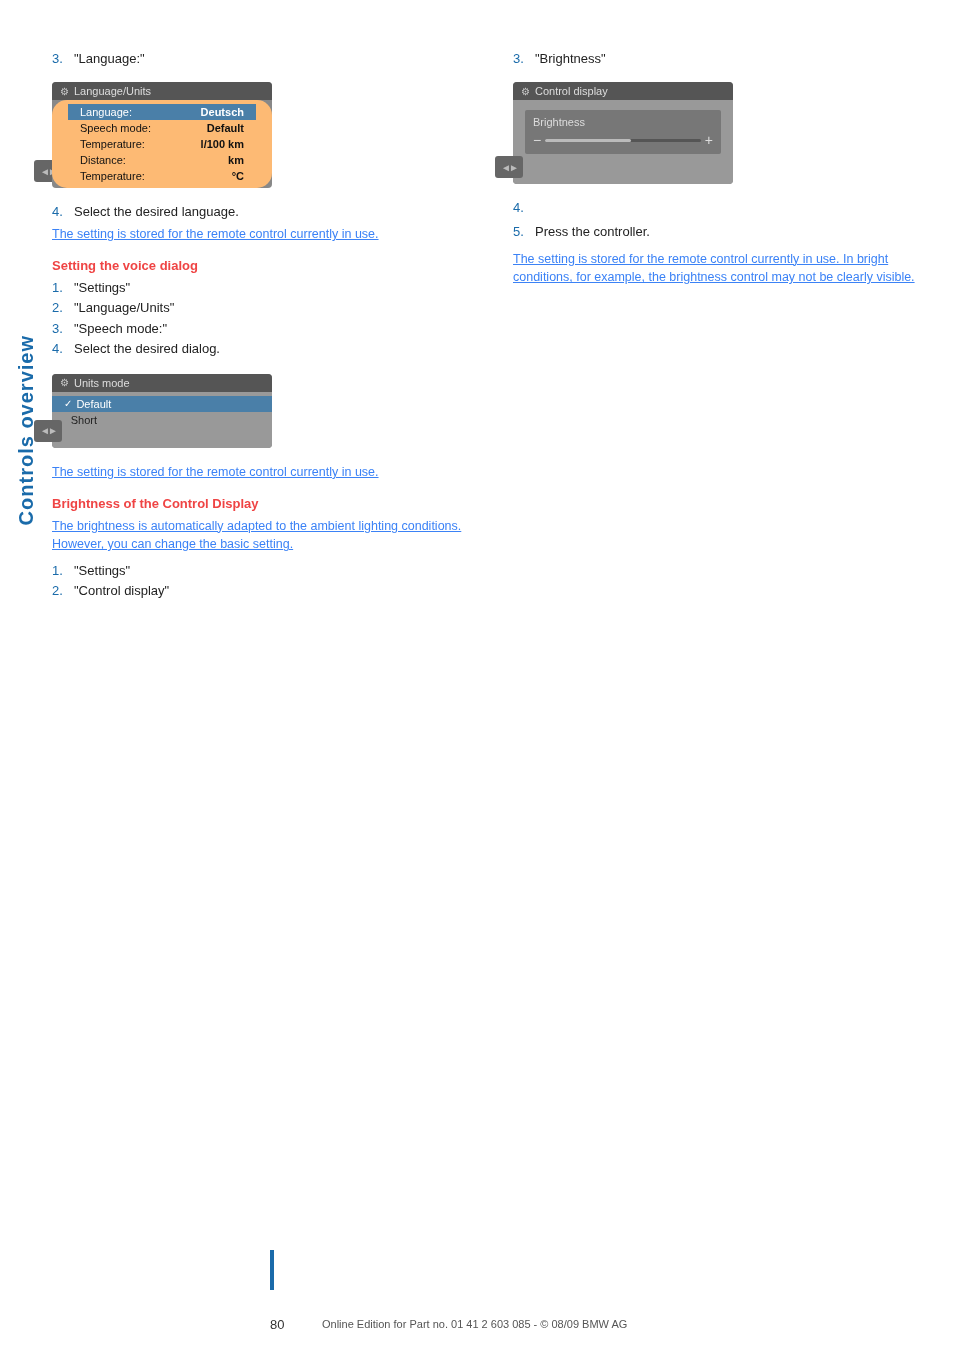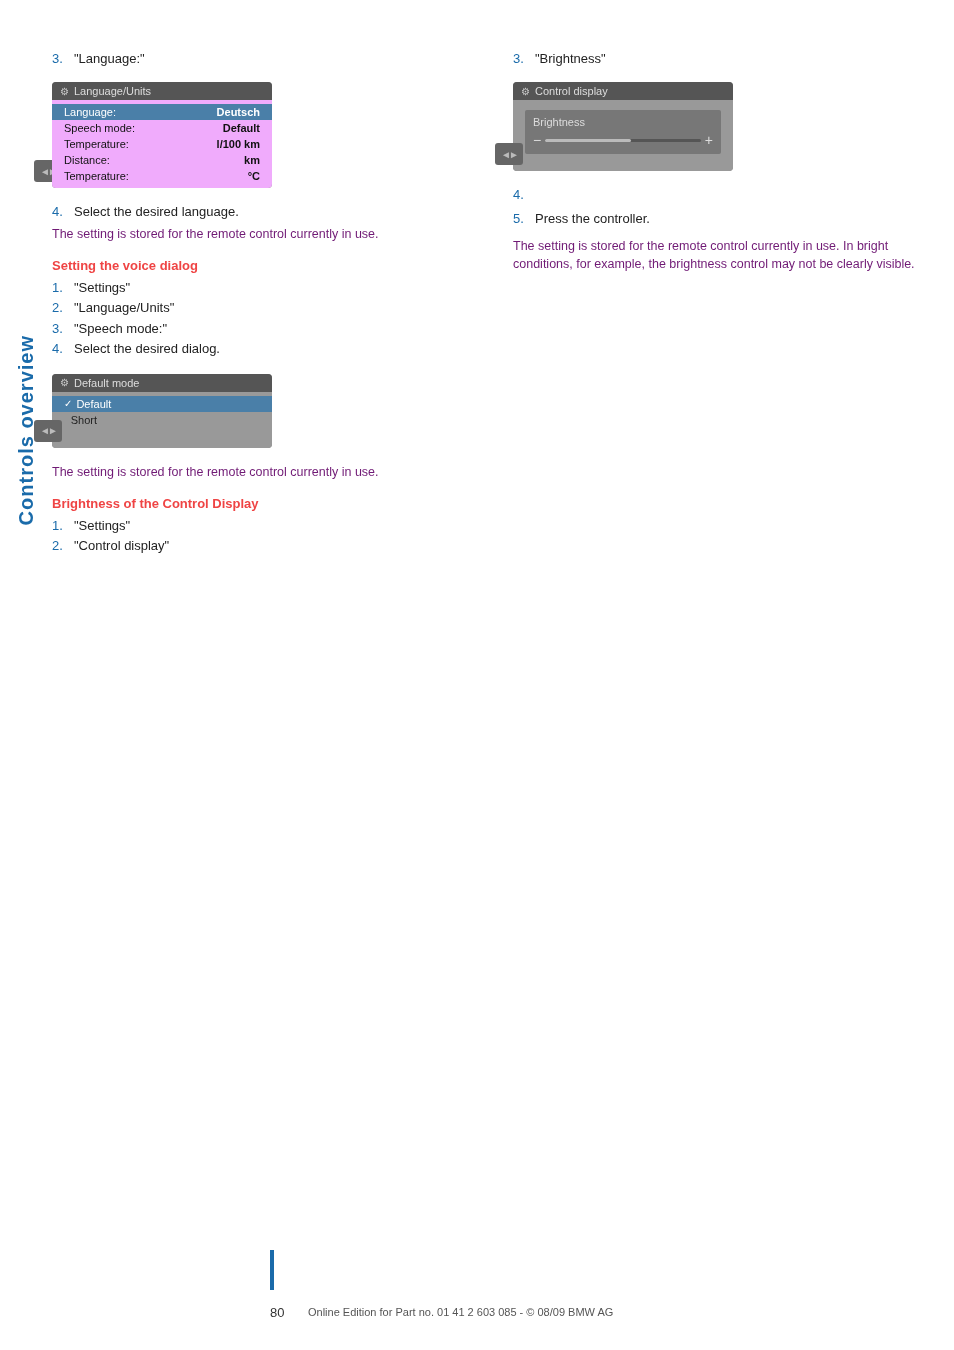--- a/index.html
+++ b/index.html
@@ -91,22 +91,23 @@
     }
 
     .step-text {
       color: #222;
     }
 
     
     .para {
       margin-bottom: 8px;
       line-height: 1.5;
-      color: #701a75;
+      color: #3b82f6;
       font-size: 12.5px;
+      text-decoration: underline;
     }
 
     
     .section-heading {
       color: #ef4444;
       font-weight: bold;
       font-size: 13px;
       margin-bottom: 6px;
       margin-top: 14px;
     }
@@ -131,22 +132,23 @@
       align-items: center;
       gap: 5px;
     }
 
     .screen-icon {
       font-size: 10px;
       color: #ccc;
     }
 
     .screen-body {
-      background: #f0abfc;
-      padding: 4px 0;
+      background: #fdba74;
+      padding: 4px 16px;
+      border-radius: 15px;
     }
 
     .screen-row {
       display: flex;
       justify-content: space-between;
       padding: 2px 12px;
       font-size: 11px;
       color: #222;
     }
 
@@ -250,21 +252,21 @@
       color: #ddd;
       font-size: 11px;
       padding: 3px 8px;
       display: flex;
       align-items: center;
       gap: 5px;
     }
 
     .brightness-body {
       background: #999;
-      padding: 10px 12px 17px 12px;
+      padding: 10px 12px 30px 12px;
     }
 
     .brightness-label {
       font-size: 11px;
       color: #ddd;
       margin-bottom: 4px;
     }
 
     .brightness-slider {
       display: flex;
@@ -291,26 +293,26 @@
       top: 0;
       height: 100%;
       width: 55%;
       background: #bbb;
       border-radius: 2px;
     }
 
     
     .footer {
       position: absolute;
-      bottom: 30px;
+      bottom: 18px;
       left: 270px;
       right: 20px;
       display: flex;
       align-items: flex-end;
-      gap: 8px;
+      gap: 22px;
     }
 
     .footer-page-num {
       font-size: 13px;
       color: #333;
       min-width: 30px;
     }
 
     .footer-text {
       font-size: 11px;
@@ -412,39 +414,40 @@
         </div>
 
         
         <div class="screen-wrapper">
           <div class="controller-knob">
             <span class="knob-arrows">◄►</span>
           </div>
           <div class="speech-screen">
             <div class="speech-title">
               <span class="screen-icon">⚙</span>
-              <span>Default mode</span>
+              <span>Units mode</span>
             </div>
             <div class="speech-body">
               <div class="speech-row selected">
                 <span class="checkmark">✓</span>
                 <span>Default</span>
               </div>
               <div class="speech-row">
                 <span class="checkmark">&nbsp;</span>
                 <span>Short</span>
               </div>
             </div>
           </div>
         </div>
 
         <p class="para">The setting is stored for the remote control currently in use.</p>
 
         
         <div class="section-heading">Brightness of the Control Display</div>
+        <p class="para">The brightness is automatically adapted to the ambient lighting conditions. However, you can change the basic setting.</p>
 
         <div class="numbered-list">
           <div class="step">
             <span class="step-num">1.</span>
             <span class="step-text">"Settings"</span>
           </div>
           <div class="step">
             <span class="step-num">2.</span>
             <span class="step-text">"Control display"</span>
           </div>

